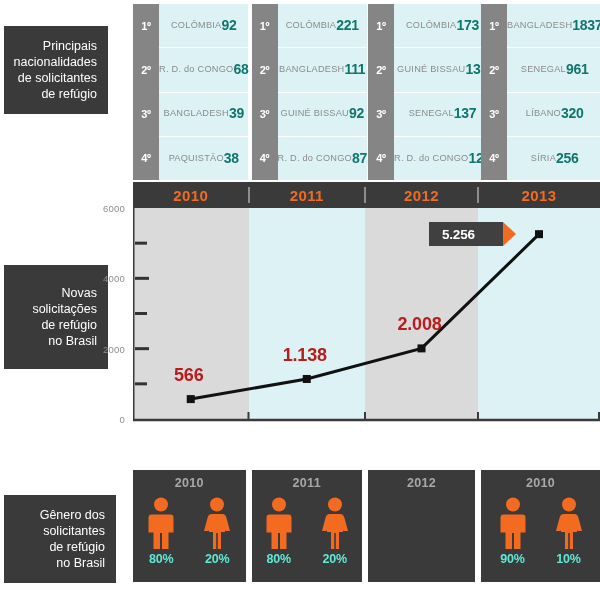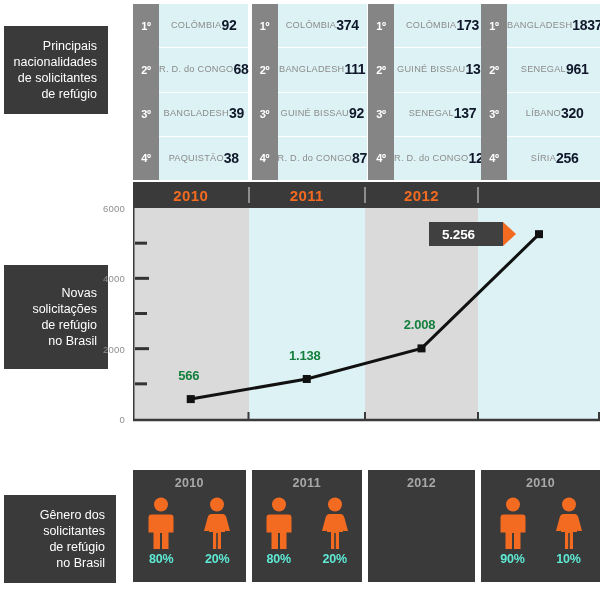--- a/index.html
+++ b/index.html
@@ -30,39 +30,39 @@
     flex:1 1 0;display:flex;align-items:center;justify-content:center;
     color:#ffffff;font-size:11px;font-weight:bold;letter-spacing:-.2px;
   }
   .nat-cells{flex:1 1 auto;display:flex;flex-direction:column;background:#ddf2f4;}
   .nat-cell{
     flex:1 1 0;display:flex;flex-direction:row;align-items:center;justify-content:center;
     border-bottom:1px solid #ffffff;box-sizing:border-box;
   }
   .nat-cell:last-child{border-bottom:none;}
   .nat-country{font-size:9.2px;color:#8b8b8b;letter-spacing:.25px;line-height:1.05;white-space:nowrap;}
-  .nat-value{font-size:14px;color:#0f172a;font-weight:bold;line-height:1.12;letter-spacing:-.3px;}
+  .nat-value{font-size:14px;color:#0f766e;font-weight:bold;line-height:1.12;letter-spacing:-.3px;}
 
   
   #year-bar{position:absolute;left:133px;top:182px;width:467px;height:26px;background:#3a3a3a;}
   .year-cellwrap{position:absolute;top:0;height:26px;display:flex;align-items:center;justify-content:center;}
   .year-txt{color:#f26b21;font-size:15px;font-weight:bold;letter-spacing:.4px;}
   .year-sep{position:absolute;top:5px;width:2px;height:16px;background:#8d8d8d;}
 
   
   #line-chart{position:absolute;left:133px;top:208px;width:467px;height:215px;}
   .band{position:absolute;top:0;height:211px;}
   .chart-frame{position:absolute;left:0;top:0;width:467px;height:215px;}
   .ytick-label{
     position:absolute;right:0;color:#8e8e8e;font-size:9.5px;
     text-align:right;transform:translateY(-50%);white-space:nowrap;letter-spacing:.2px;
   }
   #y-axis-labels{position:absolute;left:75px;top:208px;width:56px;height:215px;}
   .pt-label{
-    position:absolute;color:#15803d;font-size:13px;font-weight:bold;
+    position:absolute;color:#b91c1c;font-size:18px;font-weight:bold;
     letter-spacing:-.2px;white-space:nowrap;transform:translate(-50%,-50%);
   }
   .callout{
     position:absolute;height:24px;background:#f26b21;color:#ffffff;
     font-size:13.5px;font-weight:bold;display:flex;align-items:center;
     padding-left:13px;padding-right:20px;box-sizing:border-box;letter-spacing:-.2px;
   }
   .callout:after{
     content:"";position:absolute;left:100%;top:0;
     border-top:12px solid transparent;border-bottom:12px solid transparent;
@@ -137,21 +137,21 @@
       <div class="nat-col" style="left: 118.5px; width: 110.5px;">
         <div class="nat-rankstrip">
           <div class="nat-rank">1º</div>
           <div class="nat-rank">2º</div>
           <div class="nat-rank">3º</div>
           <div class="nat-rank">4º</div>
         </div>
         <div class="nat-cells">
           <div class="nat-cell">
             <div class="nat-country">COLÔMBIA</div>
-            <div class="nat-value">374</div>
+            <div class="nat-value">221</div>
           </div>
           <div class="nat-cell">
             <div class="nat-country">BANGLADESH</div>
             <div class="nat-value">111</div>
           </div>
           <div class="nat-cell">
             <div class="nat-country">GUINÉ BISSAU</div>
             <div class="nat-value">92</div>
           </div>
           <div class="nat-cell">
@@ -220,20 +220,23 @@
       </div>
       <div class="year-sep" style="left: 114.5px;"></div>
       <div class="year-cellwrap" style="left: 115.5px; width: 116.5px;">
         <div class="year-txt">2011</div>
       </div>
       <div class="year-sep" style="left: 231px;"></div>
       <div class="year-cellwrap" style="left: 232px; width: 113px;">
         <div class="year-txt">2012</div>
       </div>
       <div class="year-sep" style="left: 344px;"></div>
+      <div class="year-cellwrap" style="left: 345px; width: 122px;">
+        <div class="year-txt">2013</div>
+      </div>
     </div>
 
   <div id="y-axis-labels">
       <div class="ytick-label" style="top: 211px; right: 6px;">0</div>
       <div class="ytick-label" style="top: 140.667px; right: 6px;">2000</div>
       <div class="ytick-label" style="top: 70.3333px; right: 6px;">4000</div>
       <div class="ytick-label" style="top: 0px; right: 6px;">6000</div>
     </div>
   <div id="line-chart">
       <div class="band" style="left: 0px; width: 115.5px; background: rgb(218, 218, 218);"></div>

